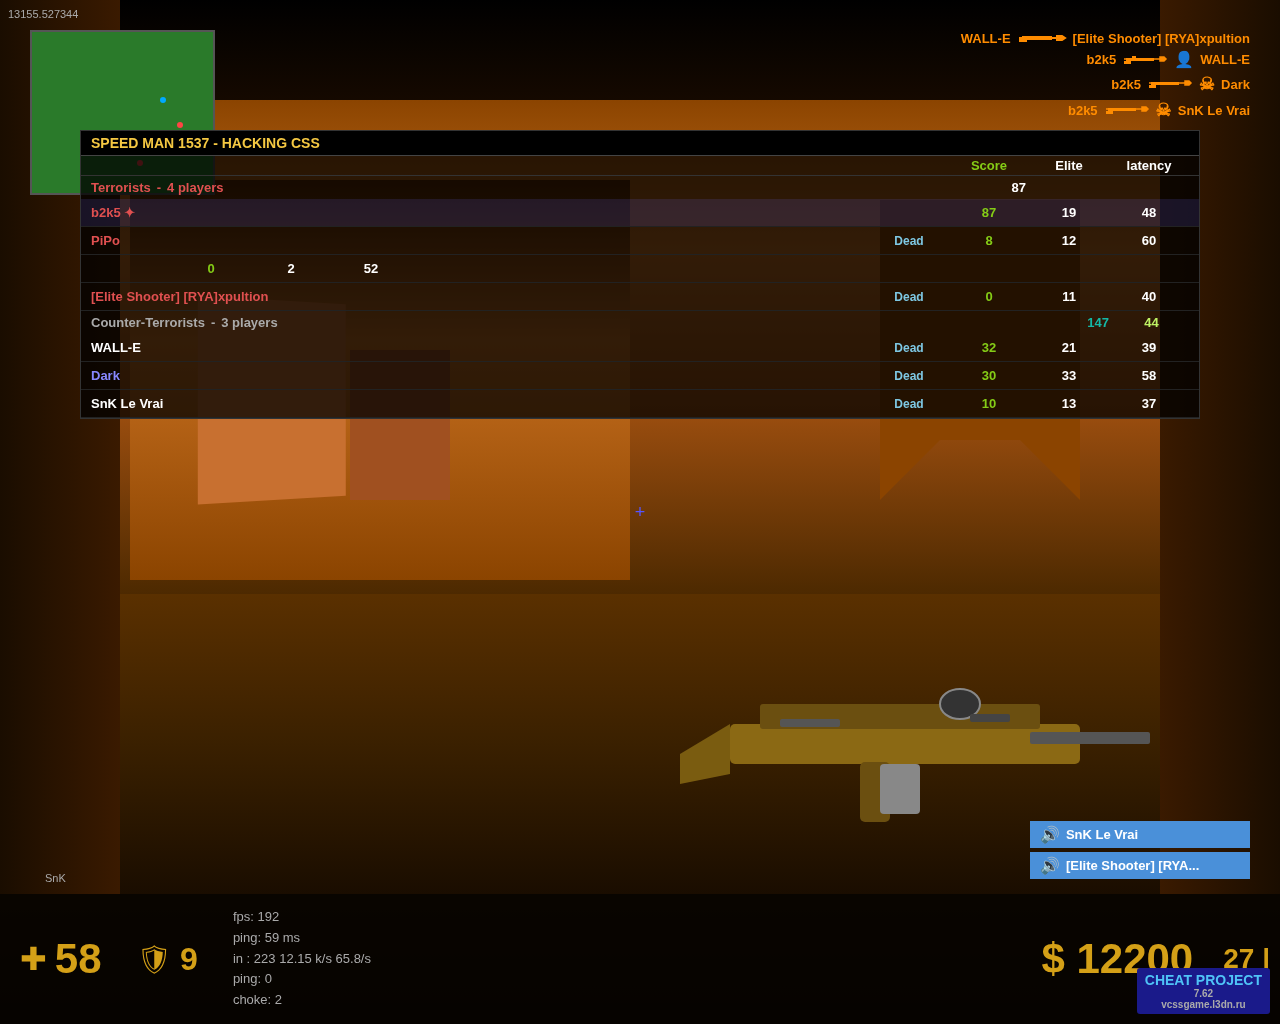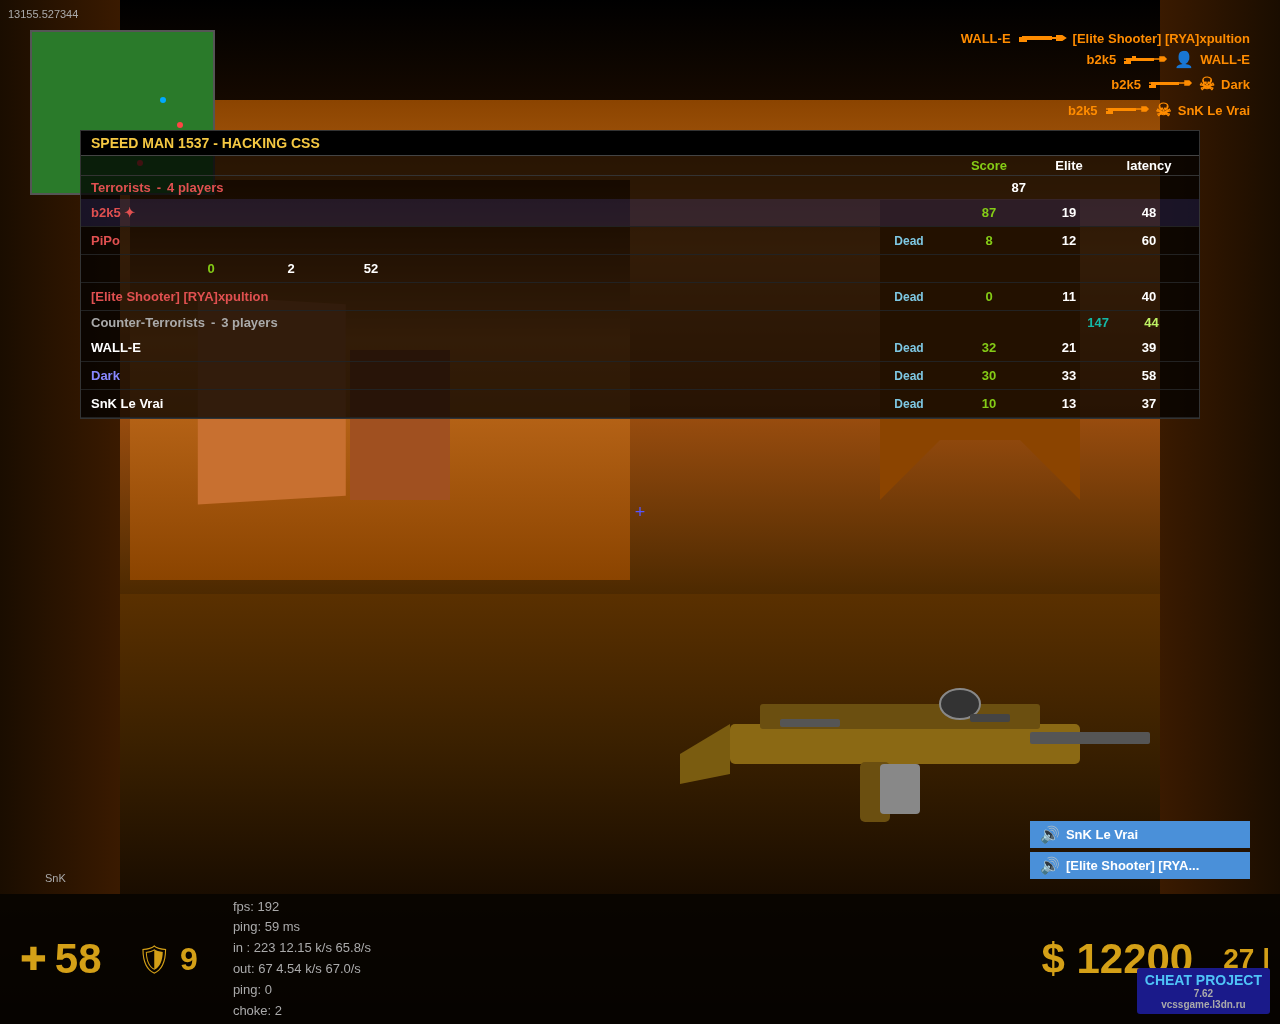--- a/index.html
+++ b/index.html
@@ -575,26 +575,20 @@
         <span>ping:</span>
         <span>59 ms</span>
       </div>
       <div>
         <span>in :</span>
         <span>223</span>
         <span>12.15 k/s</span>
         <span>65.8/s</span>
       </div>
       <div>
-        <span>out:</span>
-        <span>67</span>
-        <span>4.54 k/s</span>
-        <span>67.0/s</span>
-      </div>
-      <div>
         <span>ping:</span>
         <span>0</span>
       </div>
       <div>
         <span>choke:</span>
         <span>2</span>
       </div>
     </div>
   </div>
 

